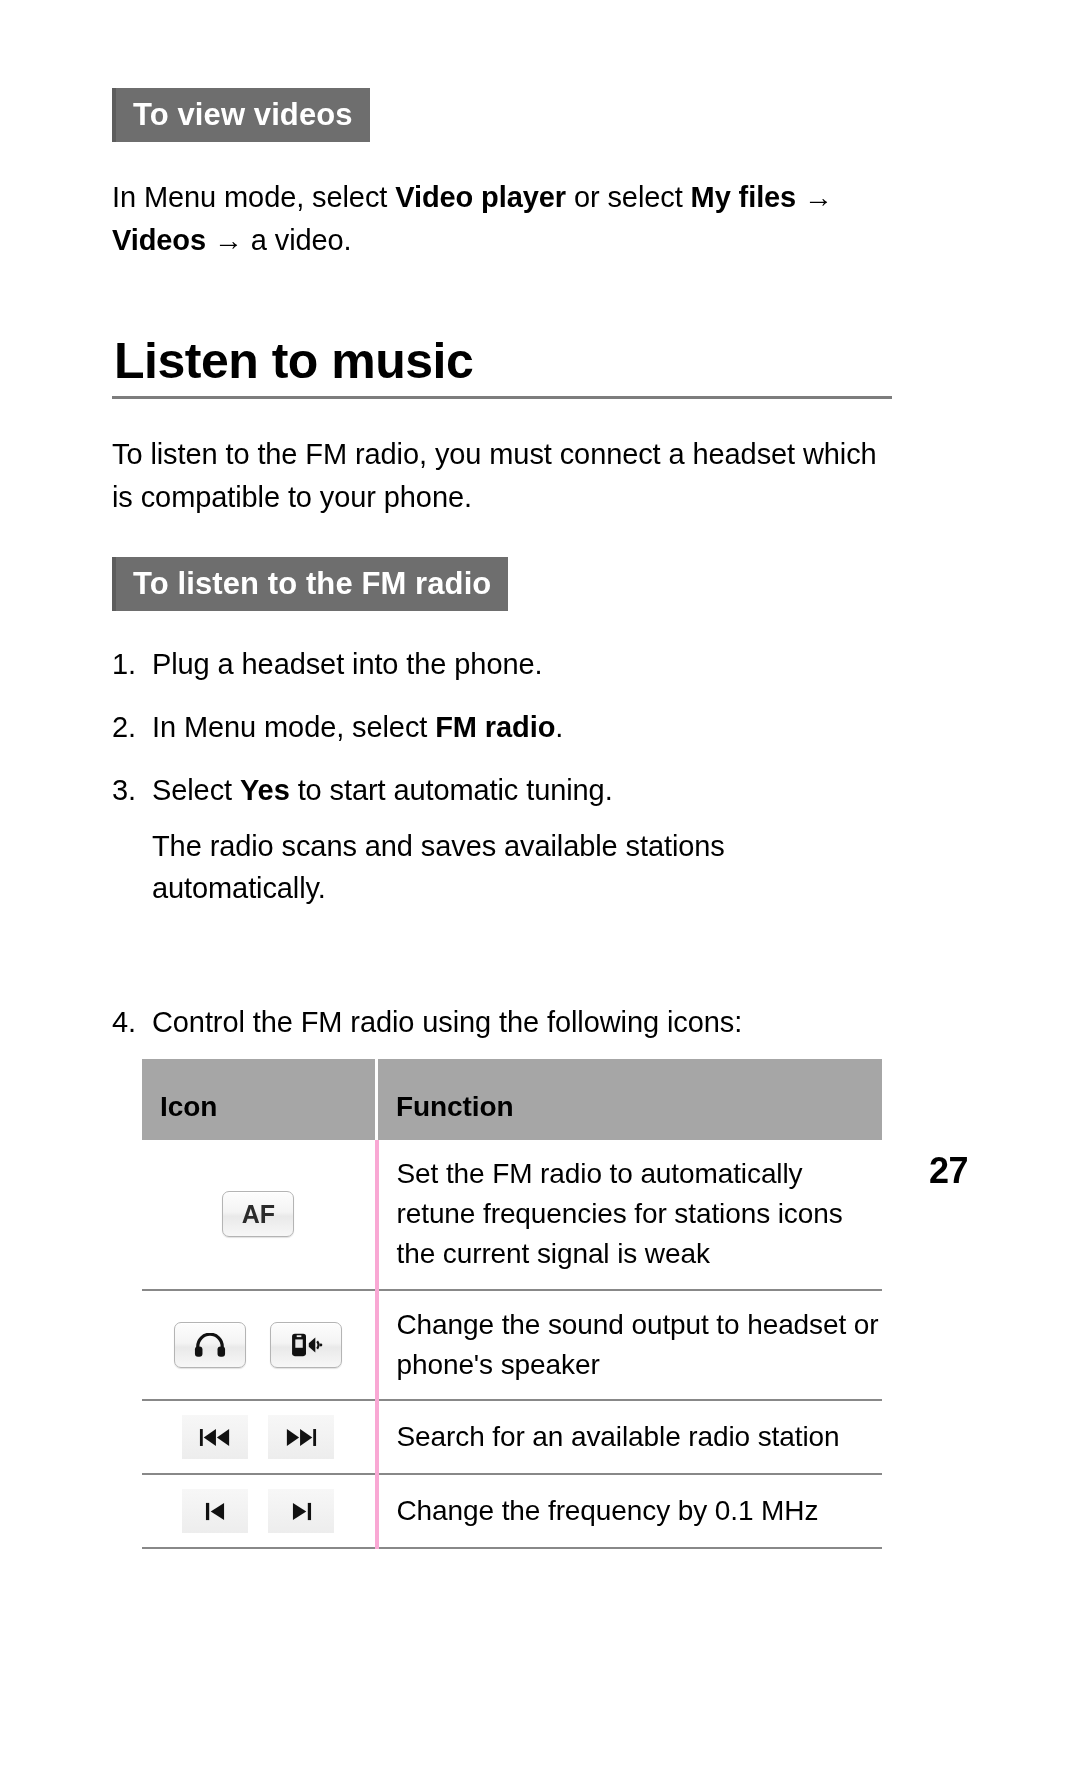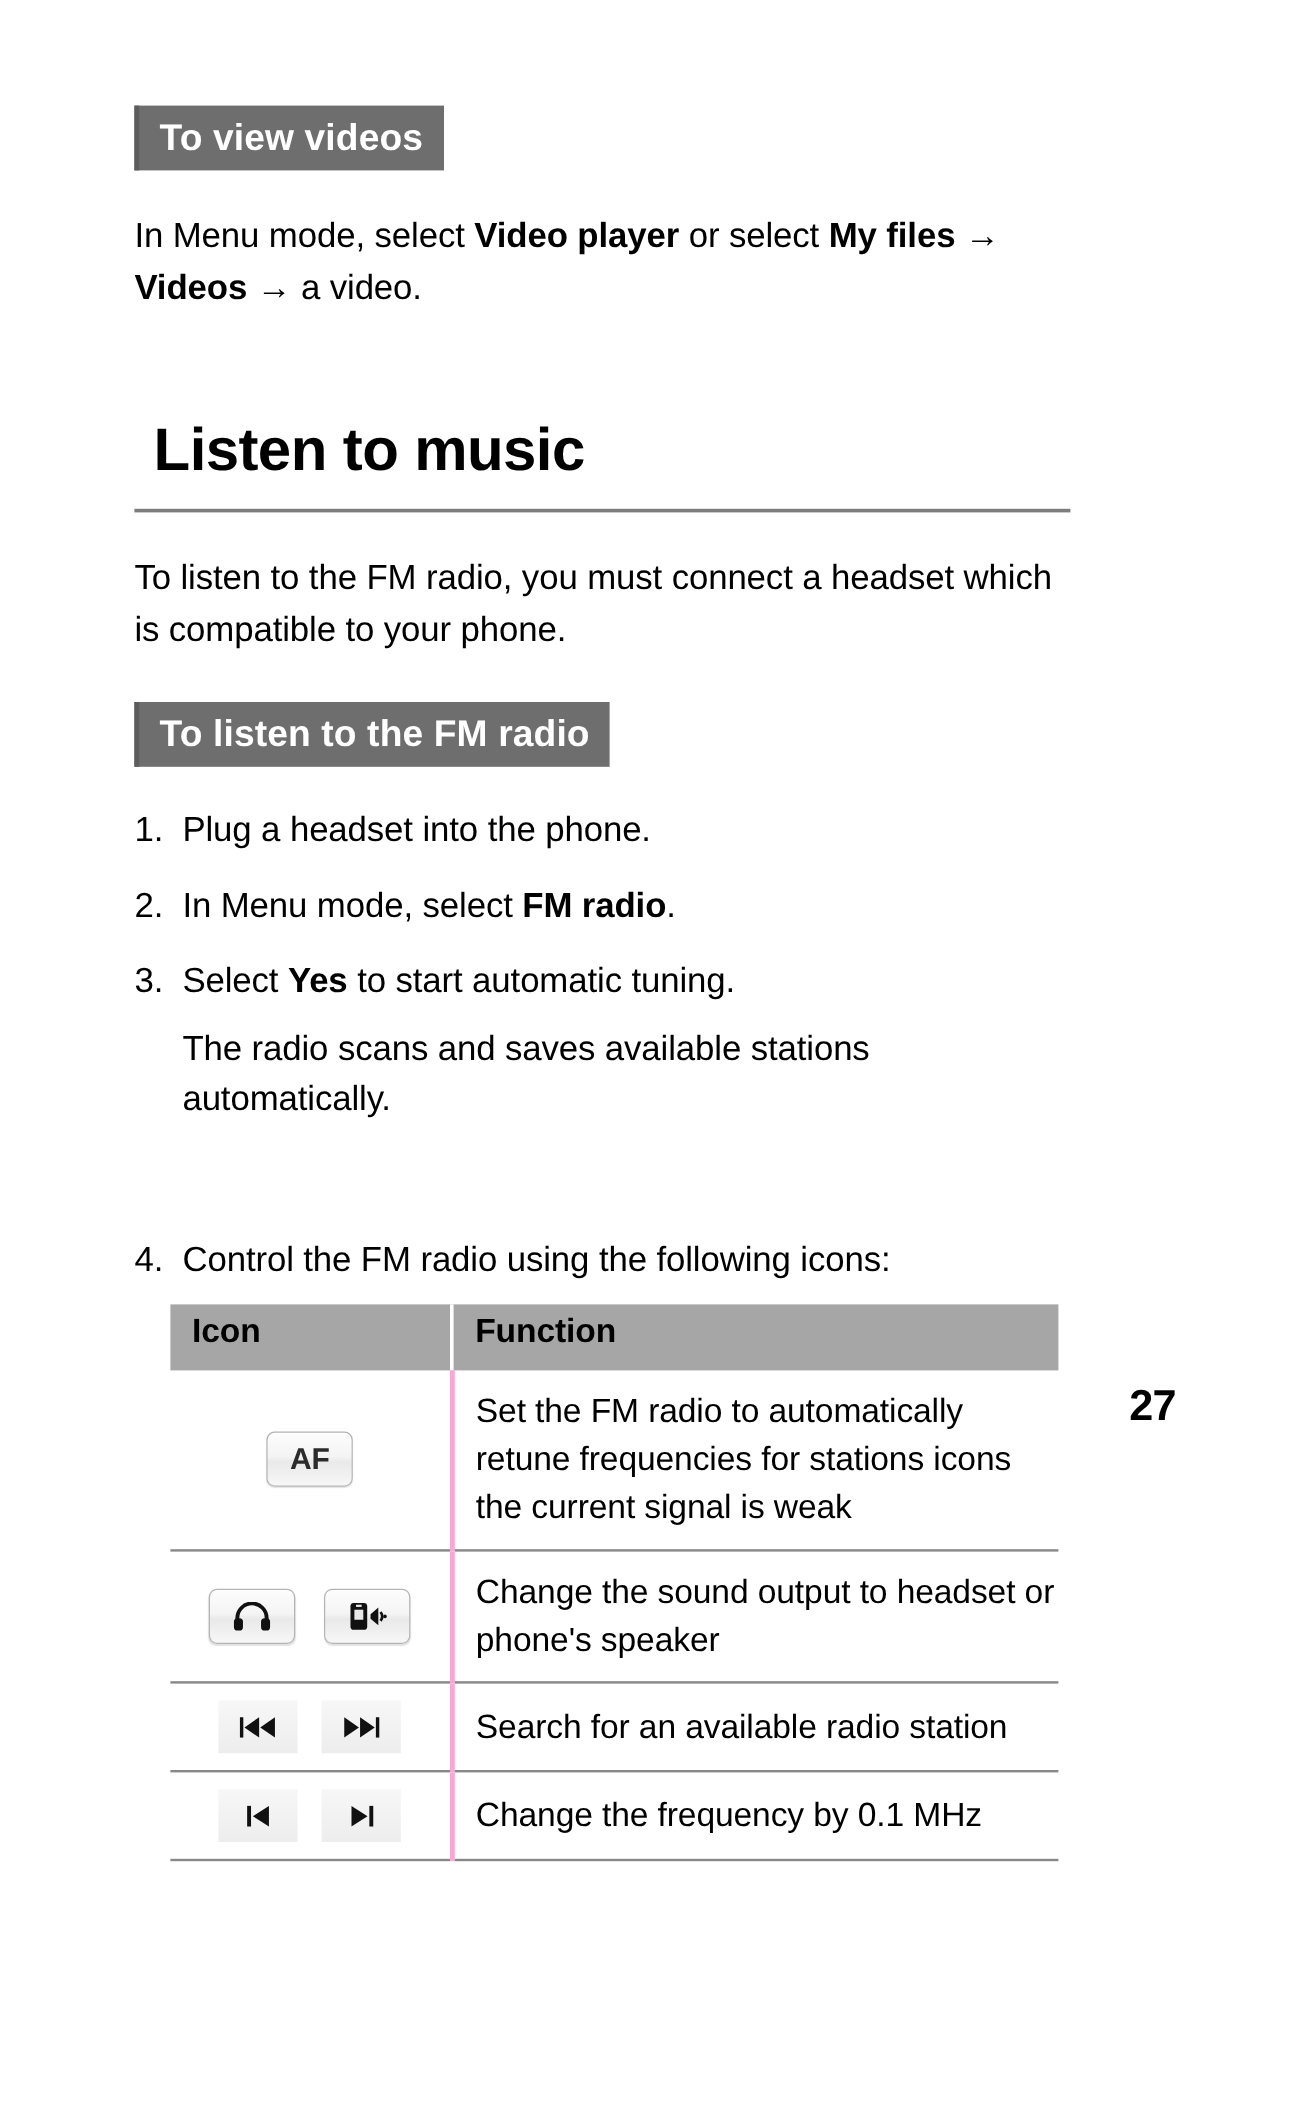--- a/index.html
+++ b/index.html
@@ -45,21 +45,21 @@
     box-sizing: border-box;
     white-space: nowrap;
   }
 
   
   .chapter {
     font-size: 50px;
     font-weight: bold;
     line-height: 1.06;
     letter-spacing: -0.5px;
-    margin: 16px;
+    margin: 2px;
     padding: 0 0 6px 0;
   }
   .chapter-rule {
     height: 3px;
     background: #7d7d7d;
     width: 780px;
     margin: 0 0 0 0;
   }
 
   
@@ -121,21 +121,21 @@
     width: 740px;
     margin-left: 30px;
     table-layout: fixed;
   }
   table.icons th {
     background: #a6a6a6;
     color: #000000;
     font-size: 28px;
     font-weight: bold;
     text-align: left;
-    padding: 6px 0 17px 18px;
+    padding: 32px 0 17px 18px;
     letter-spacing: -0.1px;
     border: none;
   }
   table.icons th.c1 { width: 215px; border-right: 3px solid #ffffff; }
   table.icons td {
     font-size: 28px;
     line-height: 1.44;
     letter-spacing: -0.1px;
     vertical-align: middle;
     padding: 14px 0 14px 18px;
@@ -172,21 +172,21 @@
     box-shadow: none;
     background: linear-gradient(to bottom,#f7f7f7 0%, #ededed 100%);
     width: 66px;
     height: 44px;
   }
   .keyrow { display: flex; gap: 24px; justify-content: center; align-items: center; }
   .keyrow.tight { gap: 20px; }
 
   .pagenum {
     position: absolute;
-    right: 100px;
+    right: 112px;
     bottom: 64px;
     font-size: 36px;
     font-weight: bold;
     letter-spacing: -0.5px;
   }
 
   svg { display: block; }
 </style>
 </head>
 <body>

